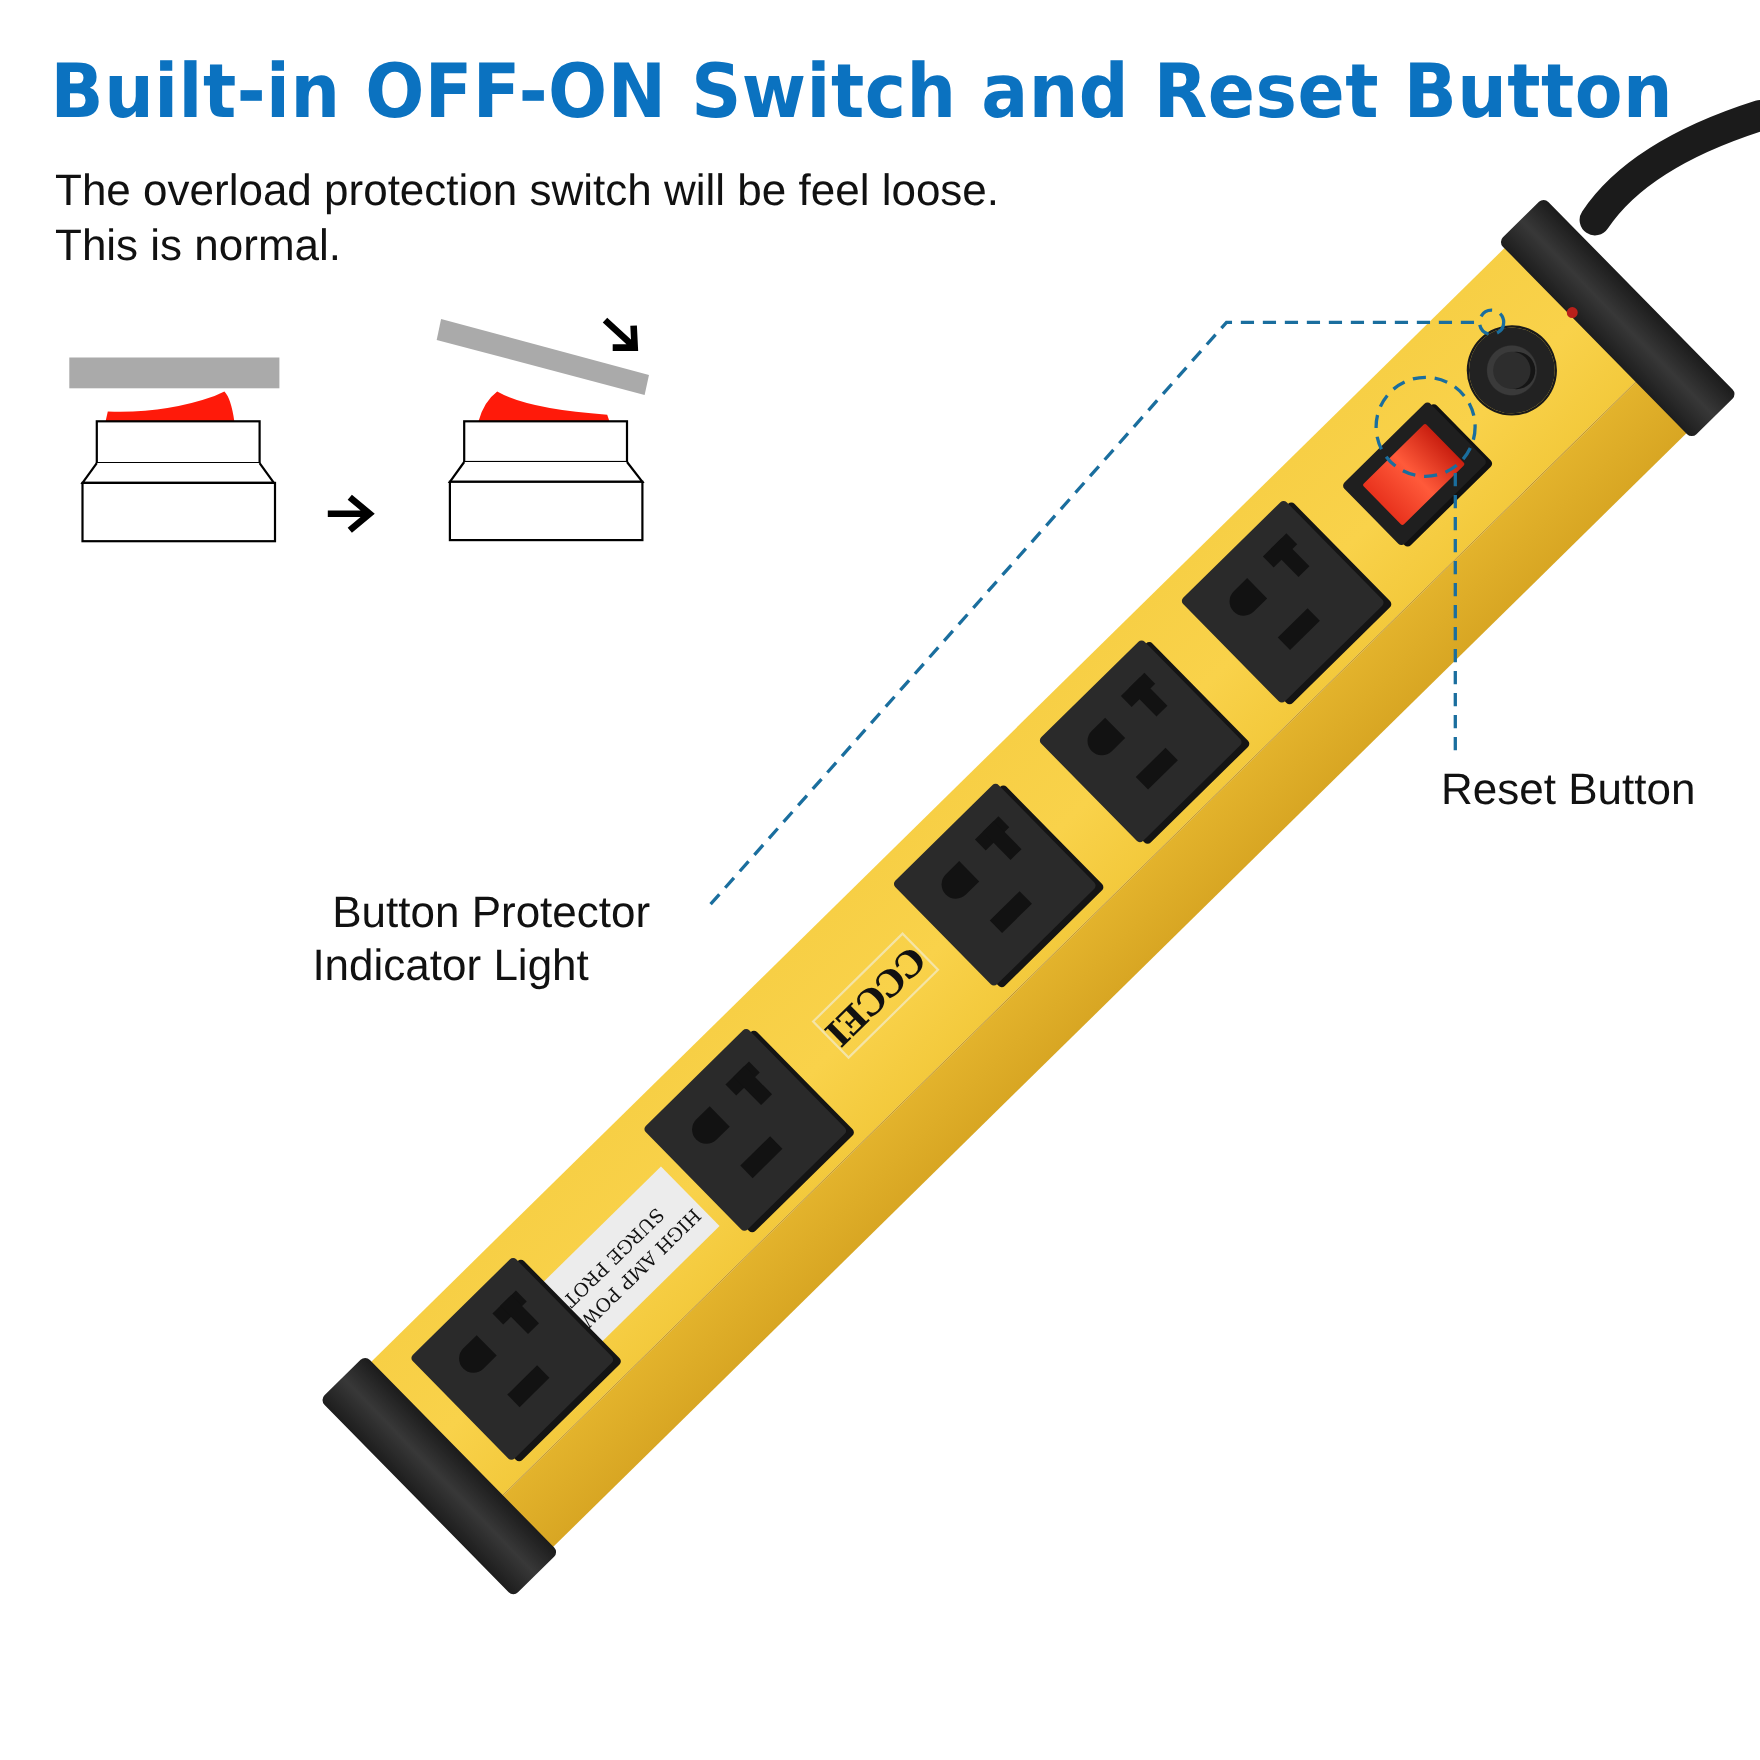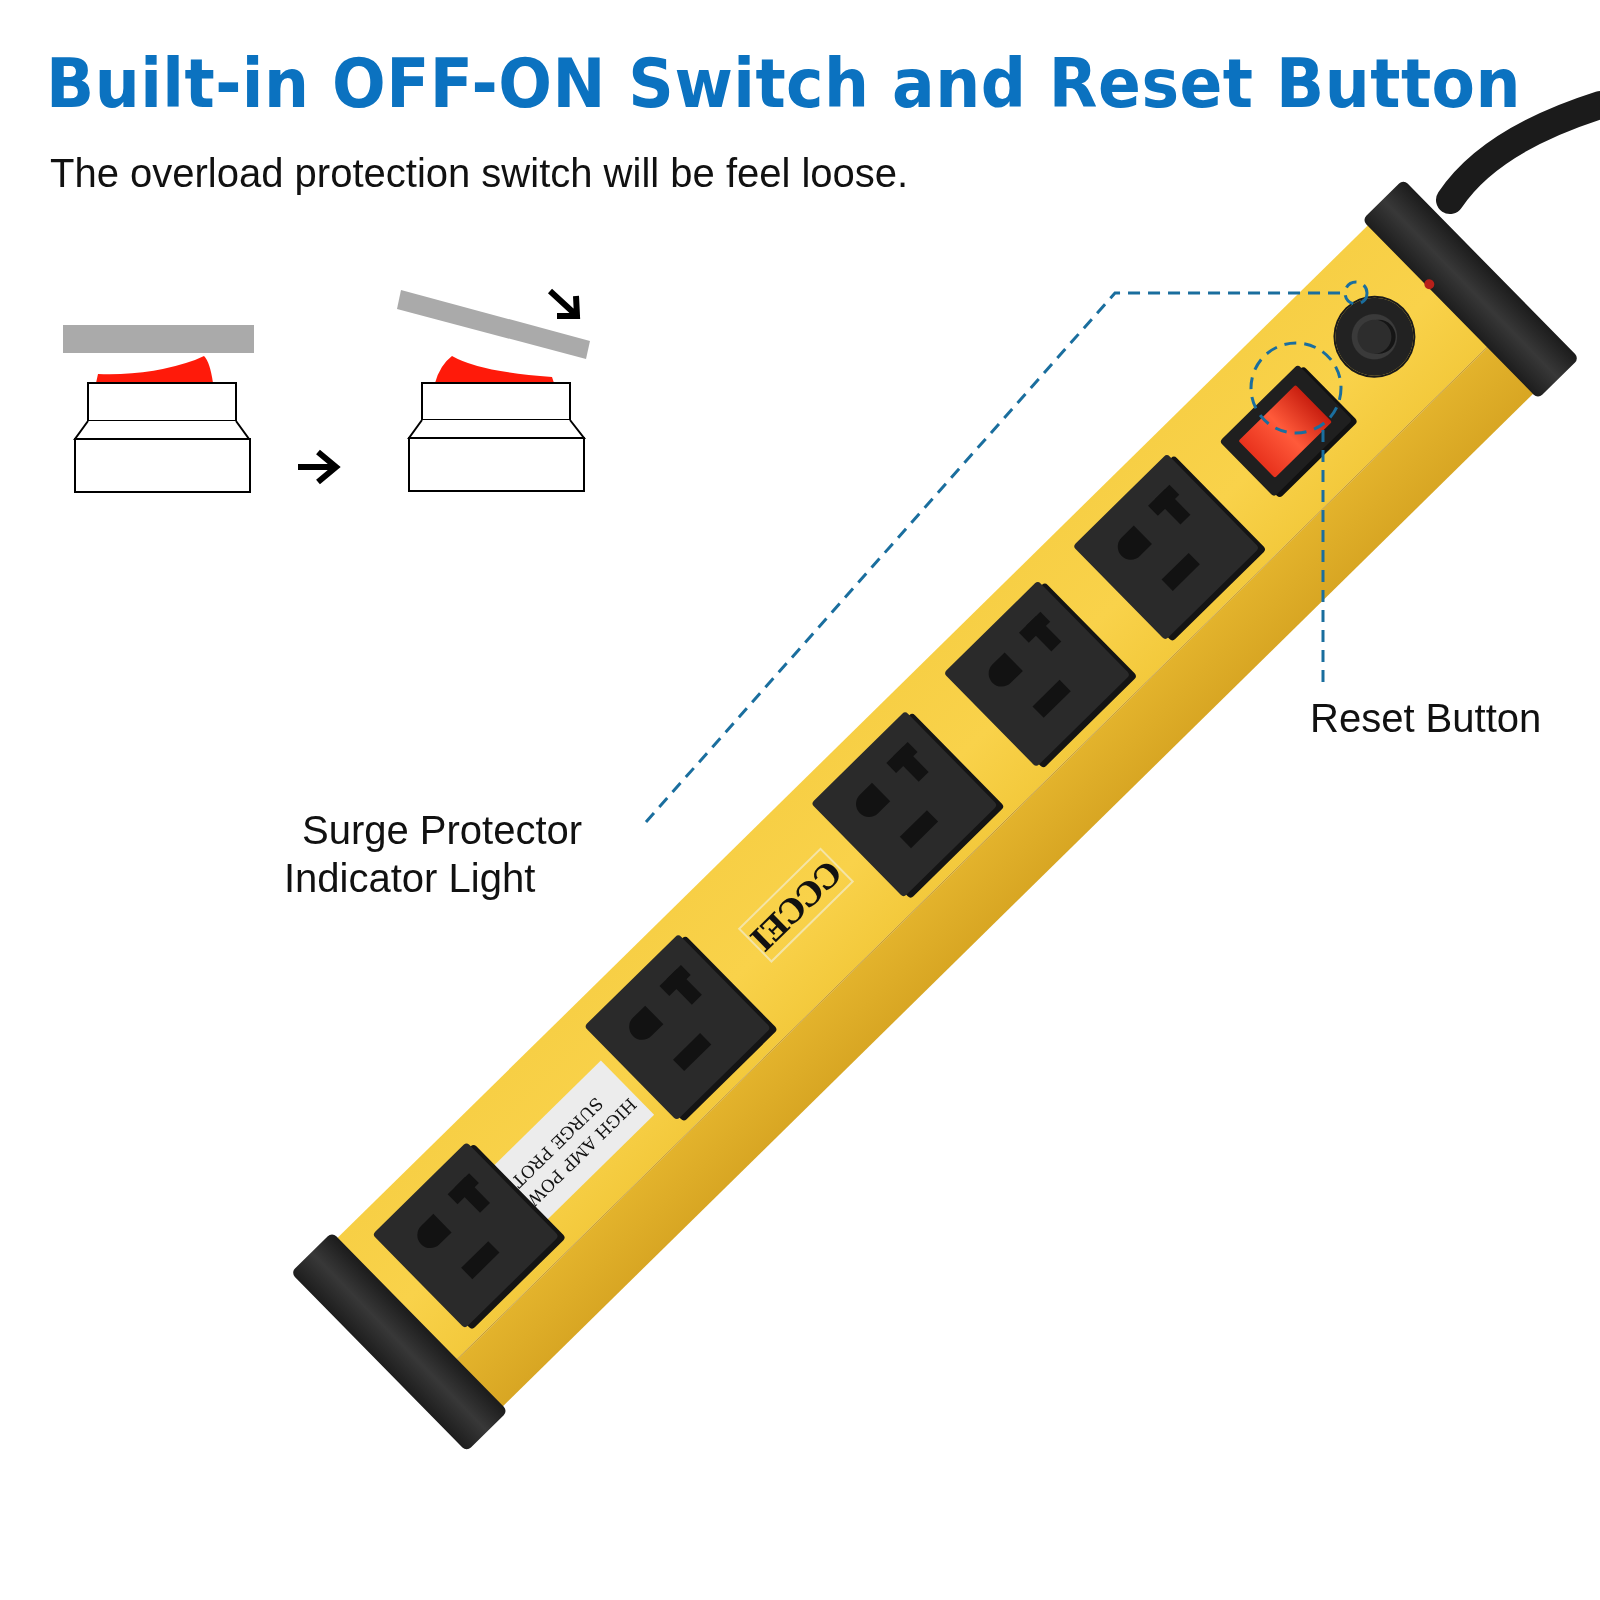--- a/index.html
+++ b/index.html
@@ -29,20 +29,21 @@
   .sticker{position:absolute;left:130px;top:58px;width:240px;height:76px;background:#ececec;color:#111;font-family:"DejaVu Serif",serif;font-size:17px;line-height:24px;text-align:center;transform:rotate(180deg);padding-top:12px;box-sizing:border-box;}
   .logo{position:absolute;left:560px;top:60px;width:112px;height:44px;border:2px solid #f4e4a6;font-family:"DejaVu Serif",serif;font-weight:bold;font-size:32px;line-height:44px;text-align:center;color:#111;transform:rotate(180deg);letter-spacing:-1px;}
   svg.overlay{position:absolute;left:0;top:0;}
 </style>
 </head>
 <body>
 
 <div class="title">Built-in OFF-ON Switch and Reset Button</div>
 <div class="subtitle">
   <div>The overload protection switch will be feel loose.</div>
+  <div>This is normal.</div>
 </div>
 
 <svg class="diagram" style="left:0;top:270px" width="620" height="250" viewBox="0 270 620 250">
   <g>
     <rect x="63" y="325" width="191" height="28" fill="#aaaaaa"></rect>
     <path d="M96 383 L98 374 Q150 376 195 360 L204 356 Q210 362 213 383 Z" fill="#ff1a0a"></path>
     <rect x="88" y="383" width="148" height="38" fill="#fff" stroke="#000" stroke-width="2"></rect>
     <path d="M88 421 L75 439 L249 439 L236 421" fill="#fff" stroke="#000" stroke-width="2"></path>
     <rect x="75" y="439" width="175" height="53" fill="#fff" stroke="#000" stroke-width="2"></rect>
   </g>
@@ -120,14 +121,14 @@
 <svg class="overlay" width="1600" height="1600">
   <g fill="none" stroke="#1a6e9e" stroke-width="3" stroke-dasharray="12 8">
     <path d="M646 822 L1115 293 L1345 293"></path>
     <circle cx="1356" cy="293" r="11"></circle>
     <circle cx="1296" cy="388" r="45"></circle>
     <path d="M1323 430 L1323 690"></path>
   </g>
 </svg>
 
 <div class="label" style="left:1310px;top:694px">Reset Button</div>
-<div class="label" style="left:302px;top:806px">Surge Protector</div>
+<div class="label" style="left:302px;top:806px">Button Protector</div>
 <div class="label" style="left:284px;top:854px">Indicator Light</div>
 
 </body></html>

